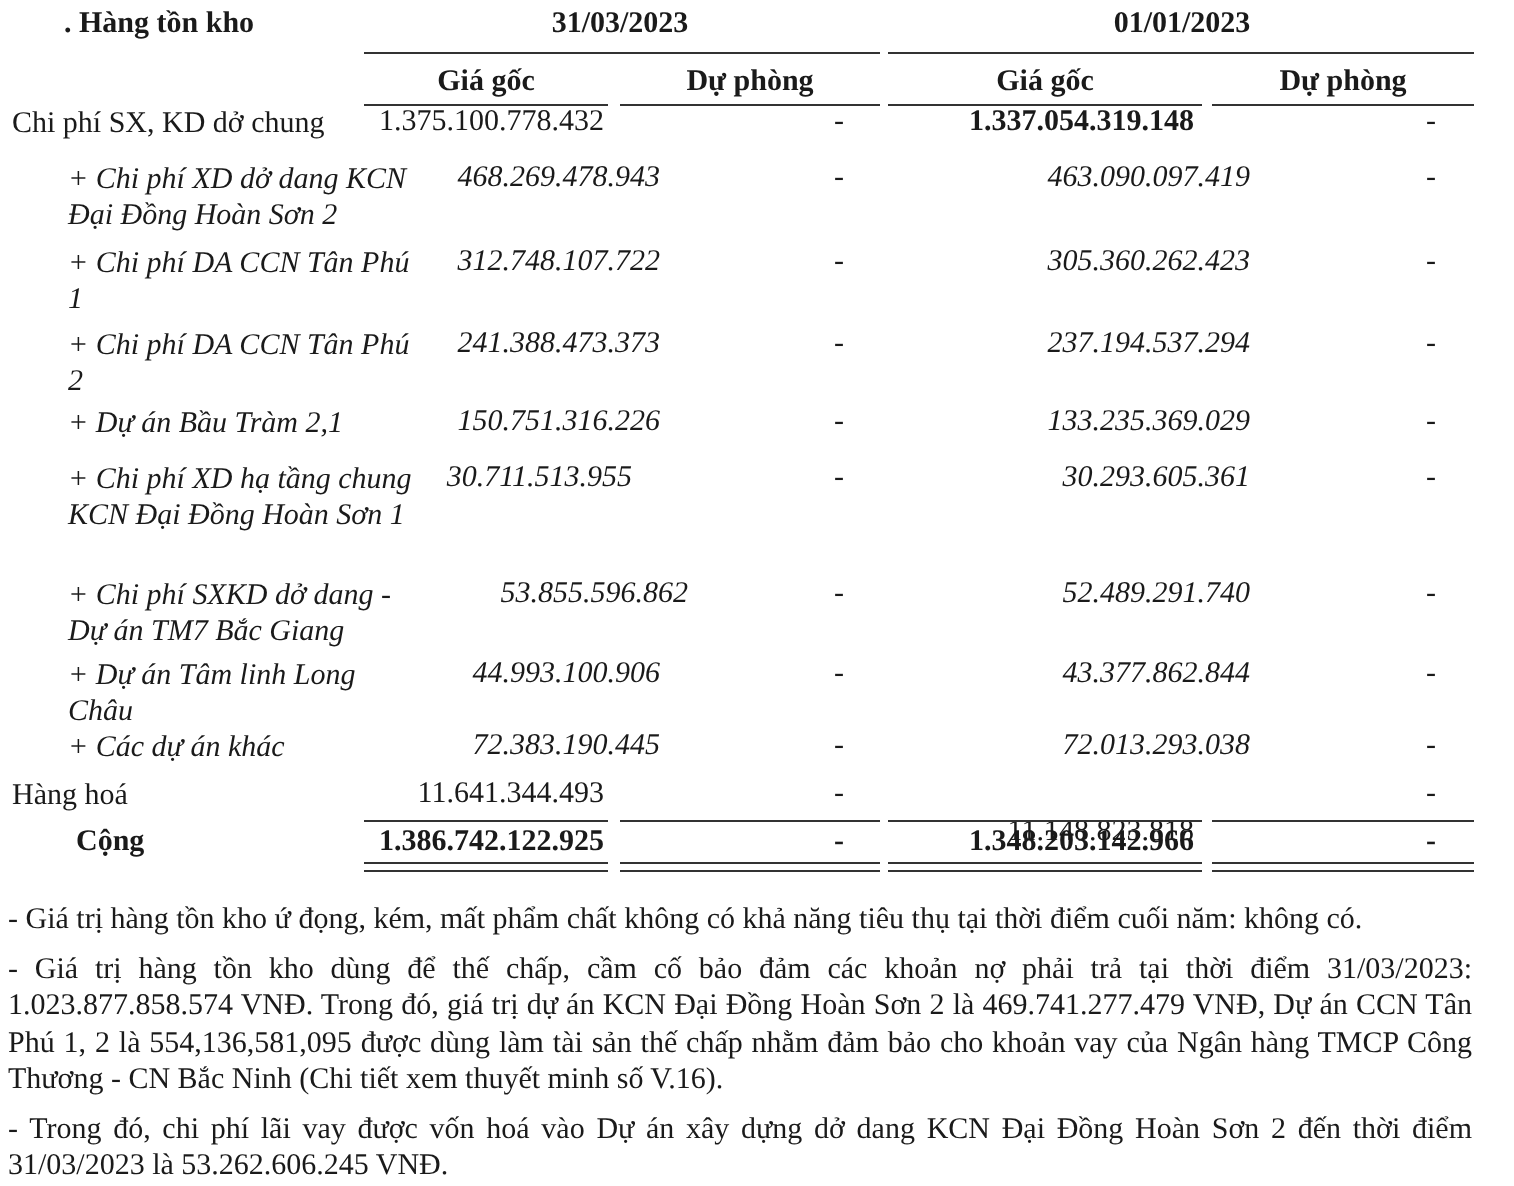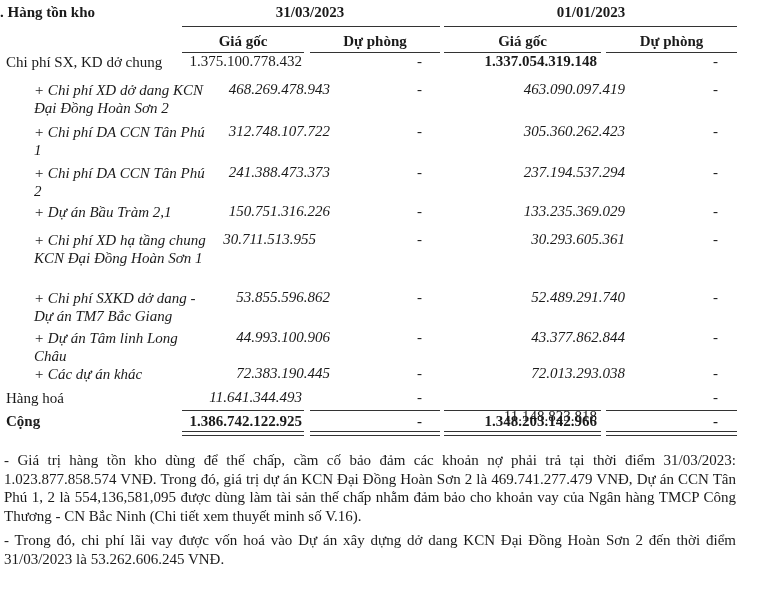--- a/index.html
+++ b/index.html
@@ -1,21 +1,21 @@
 <!DOCTYPE html>
 <html><head>
 <meta charset="utf-8">
 <style>
   html, body { margin:0; padding:0; background:#ffffff; }
   body {
     width:757px; height:593px; position:relative; overflow:hidden;
     font-family:"Liberation Serif", "DejaVu Serif", serif;
     color:#1a1a1a; font-size:15px;
   }
-  .abs { position:absolute; white-space:nowrap; }
+  .abs { position:absolute; white-space:nowrap;padding-left:32px; }
   .bold { font-weight:bold; }
   .it { font-style:italic;margin-left:28px; }
   .line { position:absolute; height:0; border-top:1.5px solid #333; }
   .dline { position:absolute; height:3px; border-top:1.5px solid #333; border-bottom:1.5px solid #333; }
   .num { position:absolute; text-align:right; white-space:nowrap; }
   .center { position:absolute; text-align:center; white-space:nowrap; }
   .label { position:absolute; left:6px; width:175px; line-height:18px; white-space:normal; }
   .notes { position:absolute; left:4px; width:732px; line-height:18.5px; text-align:justify; }
   .notes p { margin:0 0 6px 0; }
 </style>
@@ -62,36 +62,36 @@
     <div class="num it" style="left:182px;width:120px;top:203px;">150.751.316.226</div>
     <div class="num" style="left:310px;width:112px;top:203px;">-</div>
     <div class="num it" style="left:444px;width:153px;top:203px;">133.235.369.029</div>
     <div class="num" style="left:606px;width:112px;top:203px;">-</div>
     <div class="label it" style="top:231px;">+ Chi phí XD hạ tầng chung KCN Đại Đồng Hoàn Sơn 1</div>
     <div class="num it" style="left:168px;width:120px;top:231px;">30.711.513.955</div>
     <div class="num" style="left:310px;width:112px;top:231px;">-</div>
     <div class="num it" style="left:444px;width:153px;top:231px;">30.293.605.361</div>
     <div class="num" style="left:606px;width:112px;top:231px;">-</div>
     <div class="label it" style="top:289px;">+ Chi phí SXKD dở dang - Dự án TM7 Bắc Giang</div>
-    <div class="num it" style="left:182px;width:120px;top:289px;">53.855.596.862</div>
+    <div class="num it" style="left:196px;width:120px;top:289px;">53.855.596.862</div>
     <div class="num" style="left:310px;width:112px;top:289px;">-</div>
     <div class="num it" style="left:444px;width:153px;top:289px;">52.489.291.740</div>
     <div class="num" style="left:606px;width:112px;top:289px;">-</div>
     <div class="label it" style="top:329px;">+ Dự án Tâm linh Long Châu</div>
     <div class="num it" style="left:182px;width:120px;top:329px;">44.993.100.906</div>
     <div class="num" style="left:310px;width:112px;top:329px;">-</div>
     <div class="num it" style="left:444px;width:153px;top:329px;">43.377.862.844</div>
     <div class="num" style="left:606px;width:112px;top:329px;">-</div>
     <div class="label it" style="top:365px;">+ Các dự án khác</div>
     <div class="num it" style="left:182px;width:120px;top:365px;">72.383.190.445</div>
     <div class="num" style="left:310px;width:112px;top:365px;">-</div>
     <div class="num it" style="left:444px;width:153px;top:365px;">72.013.293.038</div>
     <div class="num" style="left:606px;width:112px;top:365px;">-</div>
     <div class="label" style="top:389px;">Hàng hoá</div>
-    <div class="num" style="left:182px;width:120px;top:389px;font-style:italic;">11.641.344.493</div>
+    <div class="num" style="left:182px;width:120px;top:389px;">11.641.344.493</div>
     <div class="num" style="left:310px;width:112px;top:389px;">-</div>
     <div class="num" style="left:444px;width:153px;top:389px;margin-top:19px;">11.148.823.818</div>
     <div class="num" style="left:606px;width:112px;top:389px;">-</div>
   </div>
 
 <div class="line" style="left:182px;width:122px;top:410px;"></div>
 <div class="line" style="left:310px;width:130px;top:410px;"></div>
 <div class="line" style="left:444px;width:157px;top:410px;"></div>
 <div class="line" style="left:606px;width:131px;top:410px;"></div>
 
@@ -100,15 +100,16 @@
 <div class="num bold" style="left:310px;width:112px;top:413px;">-</div>
 <div class="num bold" style="left:444px;width:153px;top:413px;">1.348.203.142.966</div>
 <div class="num bold" style="left:606px;width:112px;top:413px;">-</div>
 
 <div class="dline" style="left:182px;width:122px;top:431px;"></div>
 <div class="dline" style="left:310px;width:130px;top:431px;"></div>
 <div class="dline" style="left:444px;width:157px;top:431px;"></div>
 <div class="dline" style="left:606px;width:131px;top:431px;"></div>
 
 <div class="notes" style="top:451px;">
+  <p>- Giá trị hàng tồn kho ứ đọng, kém, mất phẩm chất không có khả năng tiêu thụ tại thời điểm cuối năm: không có.</p>
   <p>- Giá trị hàng tồn kho dùng để thế chấp, cầm cố bảo đảm các khoản nợ phải trả tại thời điểm 31/03/2023: 1.023.877.858.574 VNĐ. Trong đó, giá trị dự án KCN Đại Đồng Hoàn Sơn 2 là 469.741.277.479 VNĐ, Dự án CCN Tân Phú 1, 2 là 554,136,581,095 được dùng làm tài sản thế chấp nhằm đảm bảo cho khoản vay của Ngân hàng TMCP Công Thương - CN Bắc Ninh (Chi tiết xem thuyết minh số V.16).</p>
   <p>- Trong đó, chi phí lãi vay được vốn hoá vào Dự án xây dựng dở dang KCN Đại Đồng Hoàn Sơn 2 đến thời điểm 31/03/2023 là 53.262.606.245 VNĐ.</p>
 </div>
 
 </body></html>

